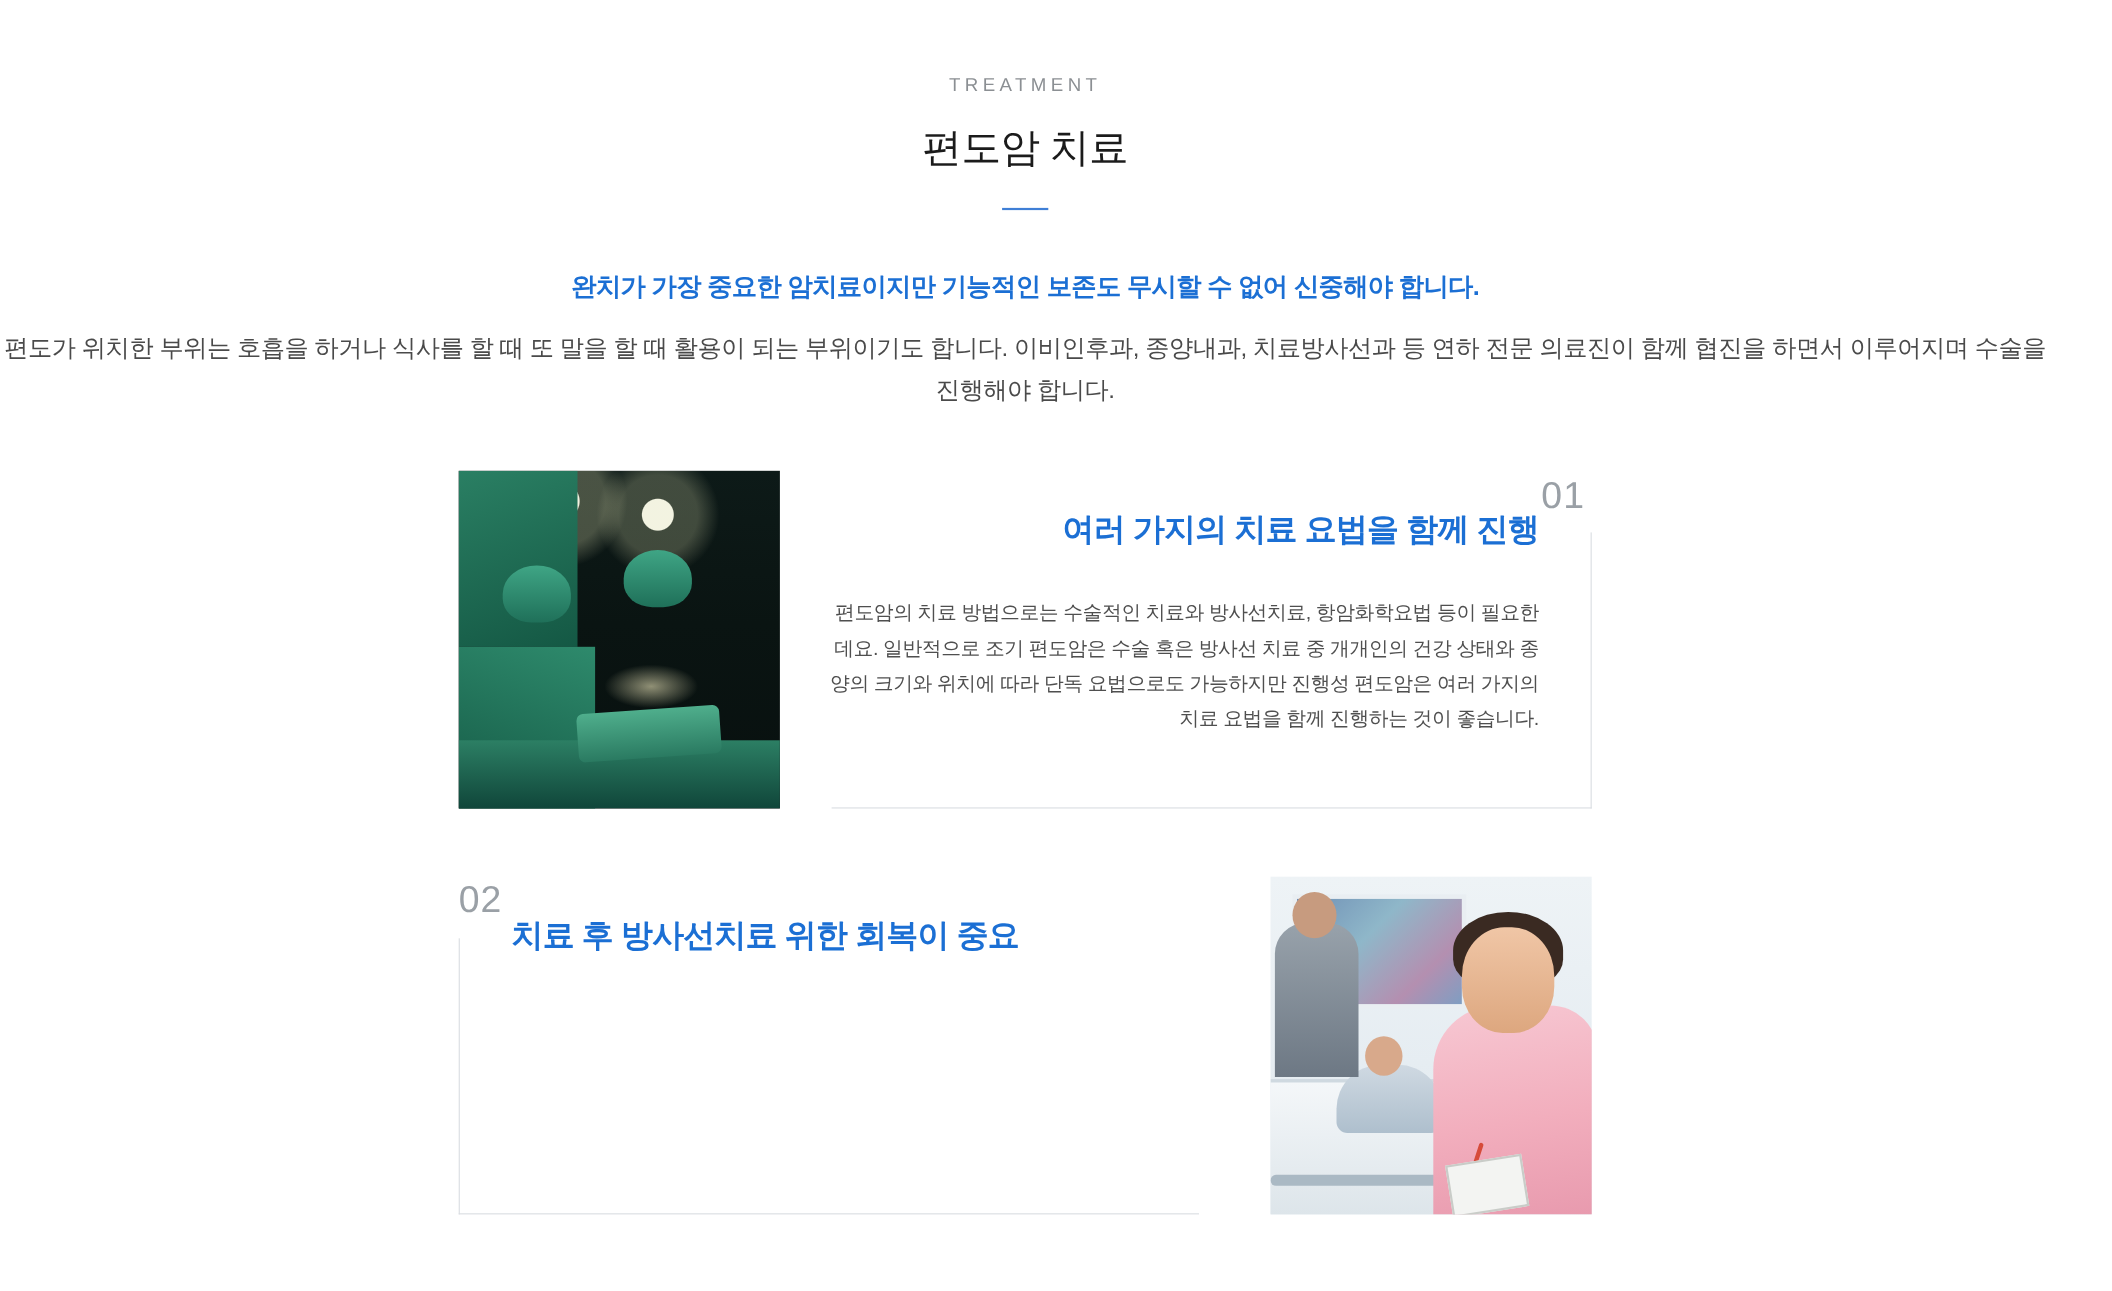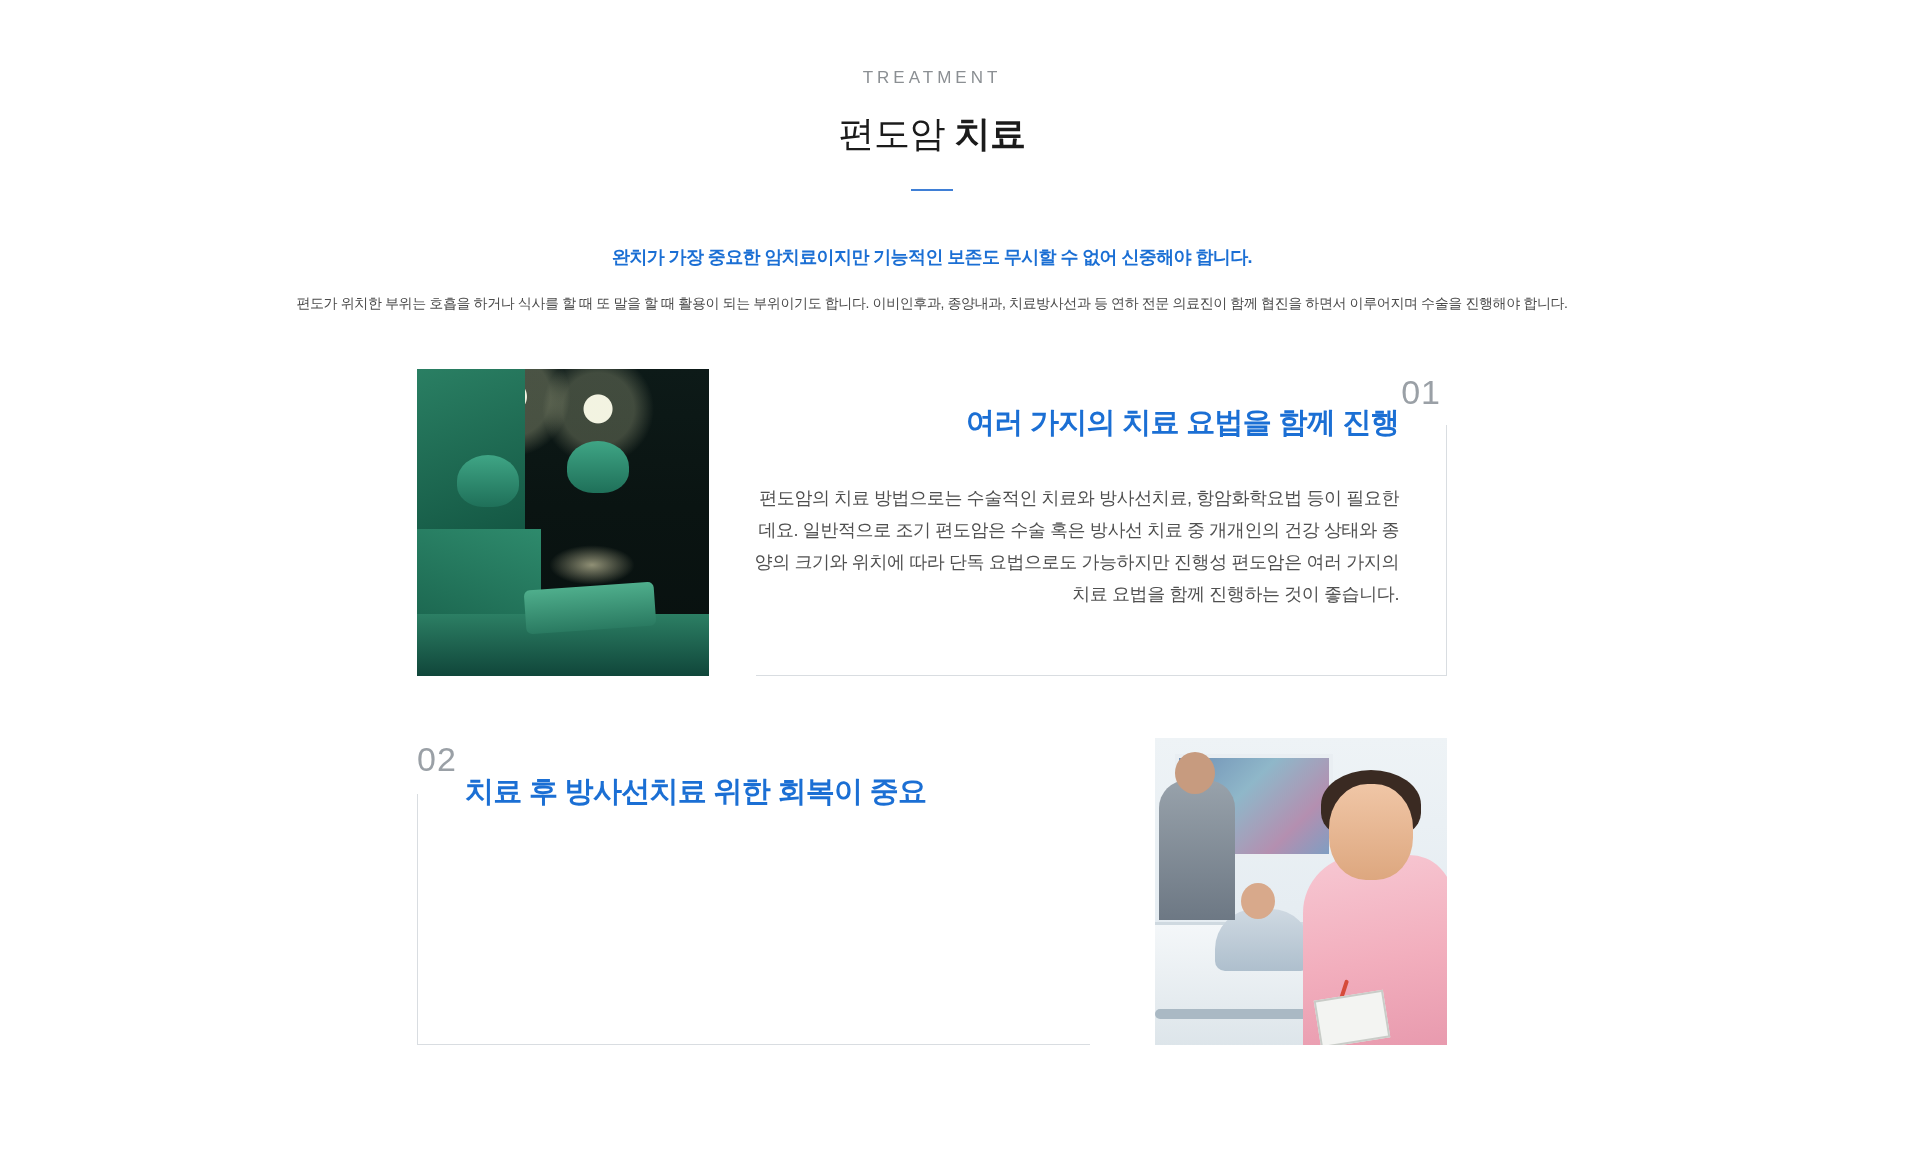--- a/index.html
+++ b/index.html
@@ -33,42 +33,42 @@
     color: #8b8f93;
     font-weight: 400;
   }
   .title {
     margin-top: 22px;
     font-size: 36px;
     color: #1b1b1b;
     letter-spacing: -0.5px;
   }
   .title .light { font-weight: 400; }
-  .title .bold  { font-weight: 700; }
+  .title .bold  { font-weight: 400; }
   .rule {
     width: 42px;
     height: 2px;
     background: #3f7fd6;
     margin: 30px auto 0 auto;
   }
 
   
   .lead {
     text-align: center;
     margin-top: 54px;
   }
   .lead-head {
-    font-size: 18px;
+    font-size: 23px;
     font-weight: 700;
     color: #1b6fd4;
     letter-spacing: -0.6px;
   }
   .lead-body {
     margin-top: 22px;
-    font-size: 14px;
+    font-size: 22px;
     line-height: 1.72;
     color: #4a4a4a;
     letter-spacing: -0.4px;
   }
 
   
   .block {
     position: relative;
     width: 1030px;
     margin: 0 auto;

